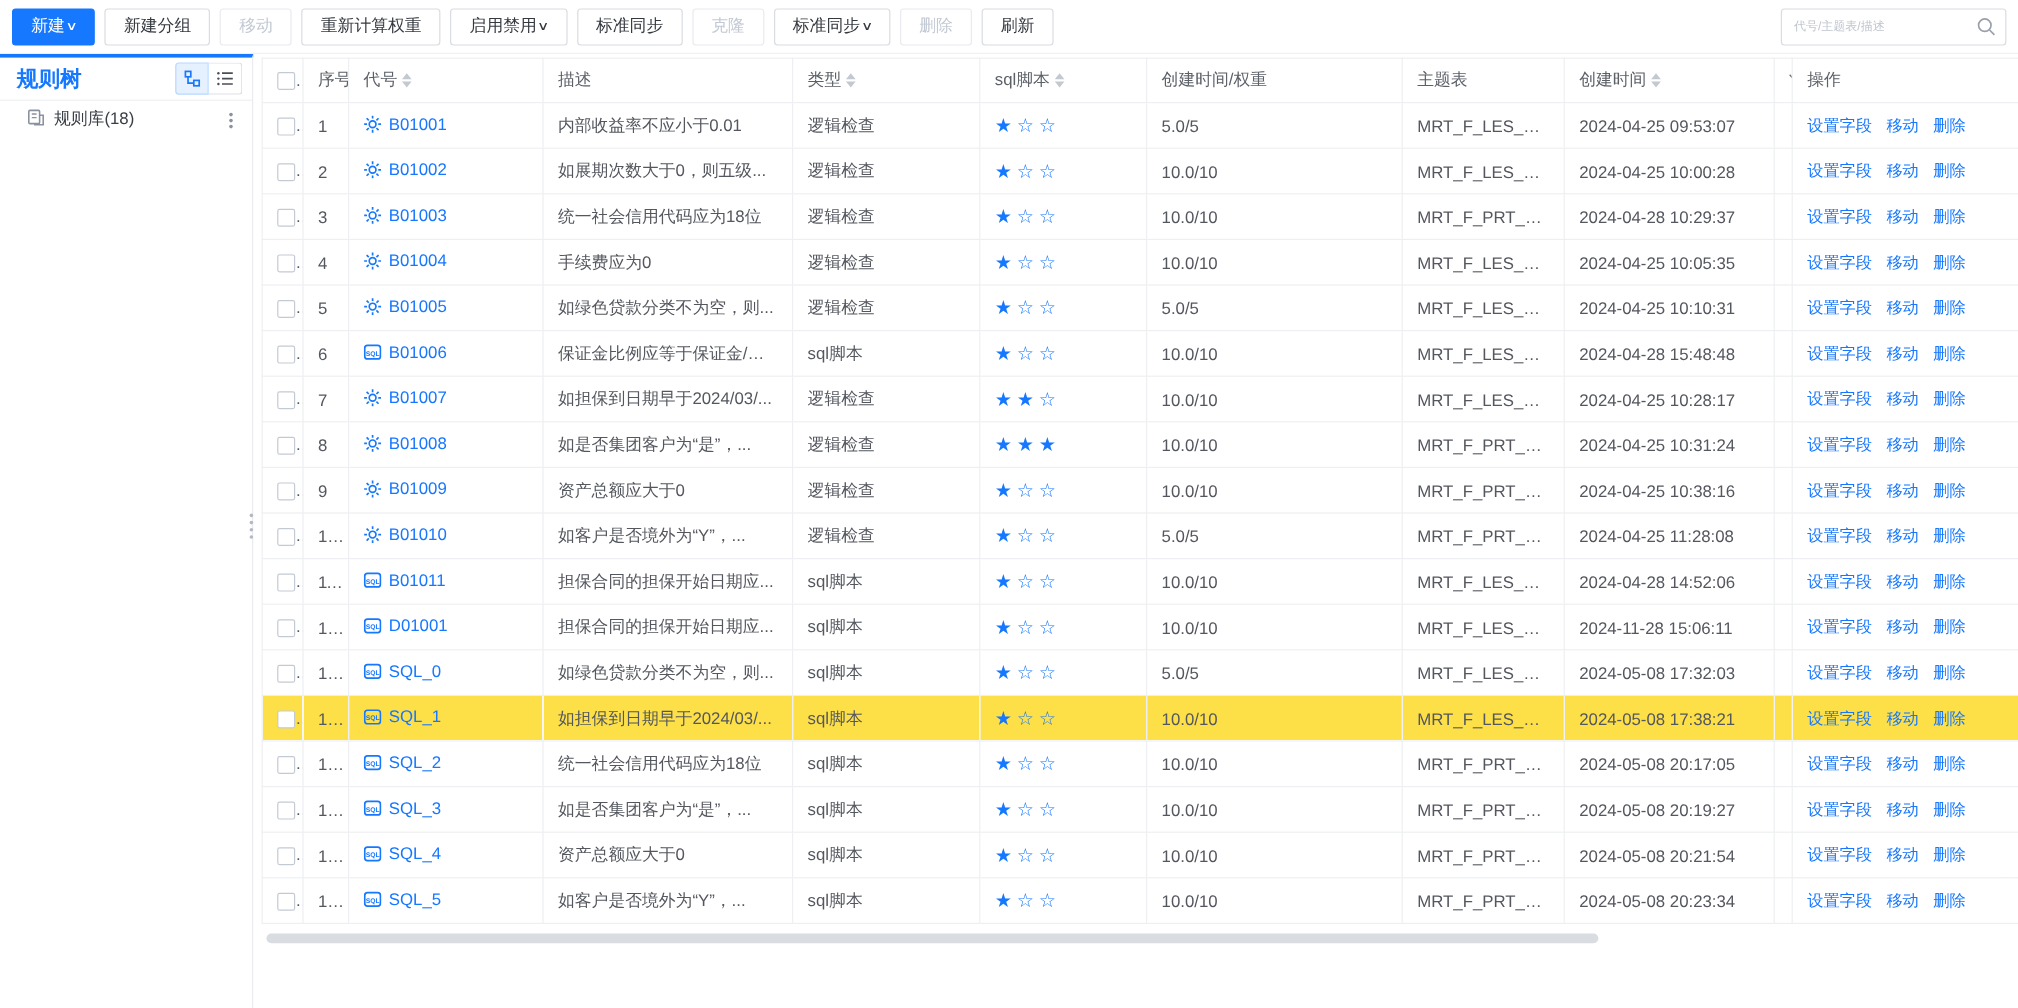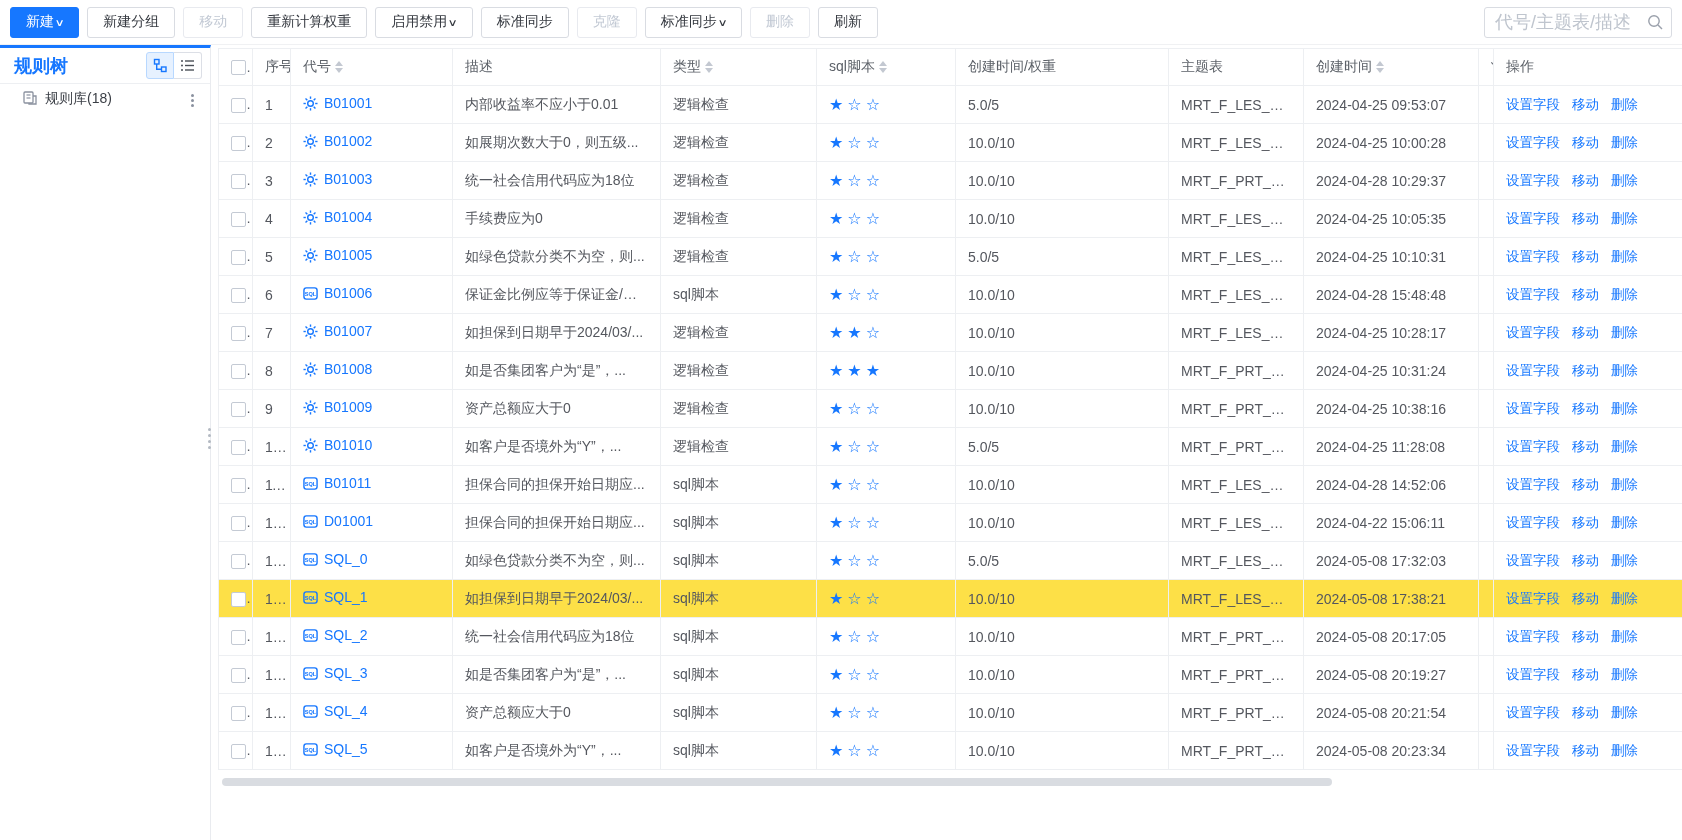--- a/index.html
+++ b/index.html
@@ -13,21 +13,21 @@
              background:#fff; border-bottom:1px solid #f0f1f3; }
   .tb-btn { height:31px; padding:0 15px; background:#fff; border:1px solid #d9dce2;
             border-radius:3px; font-size:14px; color:#34383f; cursor:pointer;
             display:inline-flex; align-items:center; gap:2px; white-space:nowrap;
             font-family:inherit; }
   .tb-btn .caret { font-size:10px; color:inherit; transform:scaleX(1.4); }
   .tb-btn.primary { background:#1677ff; border-color:#1677ff; color:#fff; }
   .tb-btn.disabled { color:#c2c9d4; border-color:#e8eaef; cursor:not-allowed; }
   .search-wrap { position:absolute; right:10px; top:7px; width:188px; height:31px; }
   .search-wrap input { width:100%; height:100%; border:1px solid #d9dce2; border-radius:3px;
-            padding:0 30px 0 10px; font-size:18px; color:#34383f; font-family:inherit; outline:none; }
+            padding:0 30px 0 10px; font-size:10px; color:#34383f; font-family:inherit; outline:none; }
   .search-wrap input::placeholder { color:#bfc5ce; }
   .search-wrap .sicon { position:absolute; right:8px; top:7px; }
 
   
   .sidebar { position:absolute; left:0; top:45px; width:211px; height:795px;
              background:#fff; border-top:3px solid #1677ff; border-right:1px solid #e9ebef; }
   .sb-head { height:36px; display:flex; align-items:center; justify-content:space-between;
              padding:0 8px 0 14px; border-bottom:1px solid #edeff2; }
   .sb-tab { color:#1677ff; font-weight:bold; font-size:18px; }
   .view-toggle { display:flex; }
@@ -618,21 +618,21 @@
                     <text x="8" y="11" text-anchor="middle" font-size="6" font-weight="bold" fill="#1677ff" font-family="Liberation Sans,sans-serif">SQL</text>
                   </svg>
                 </span>
                 <span>D01001</span>
               </span></td>
             <td>担保合同的担保开始日期应...</td>
             <td>sql脚本</td>
             <td><span class="stars">★☆☆</span></td>
             <td>10.0/10</td>
             <td>MRT_F_LES_GUAR_...</td>
-            <td>2024-04-22 15:06:11</td>
+            <td>2024-11-28 15:06:11</td>
             <td></td>
             <td class="col-action-cell">
               <span class="row-actions">
                 <span>设置字段</span>
                 <span>移动</span>
                 <span>删除</span>
               </span>
             </td>
           </tr>
           <tr class="">

